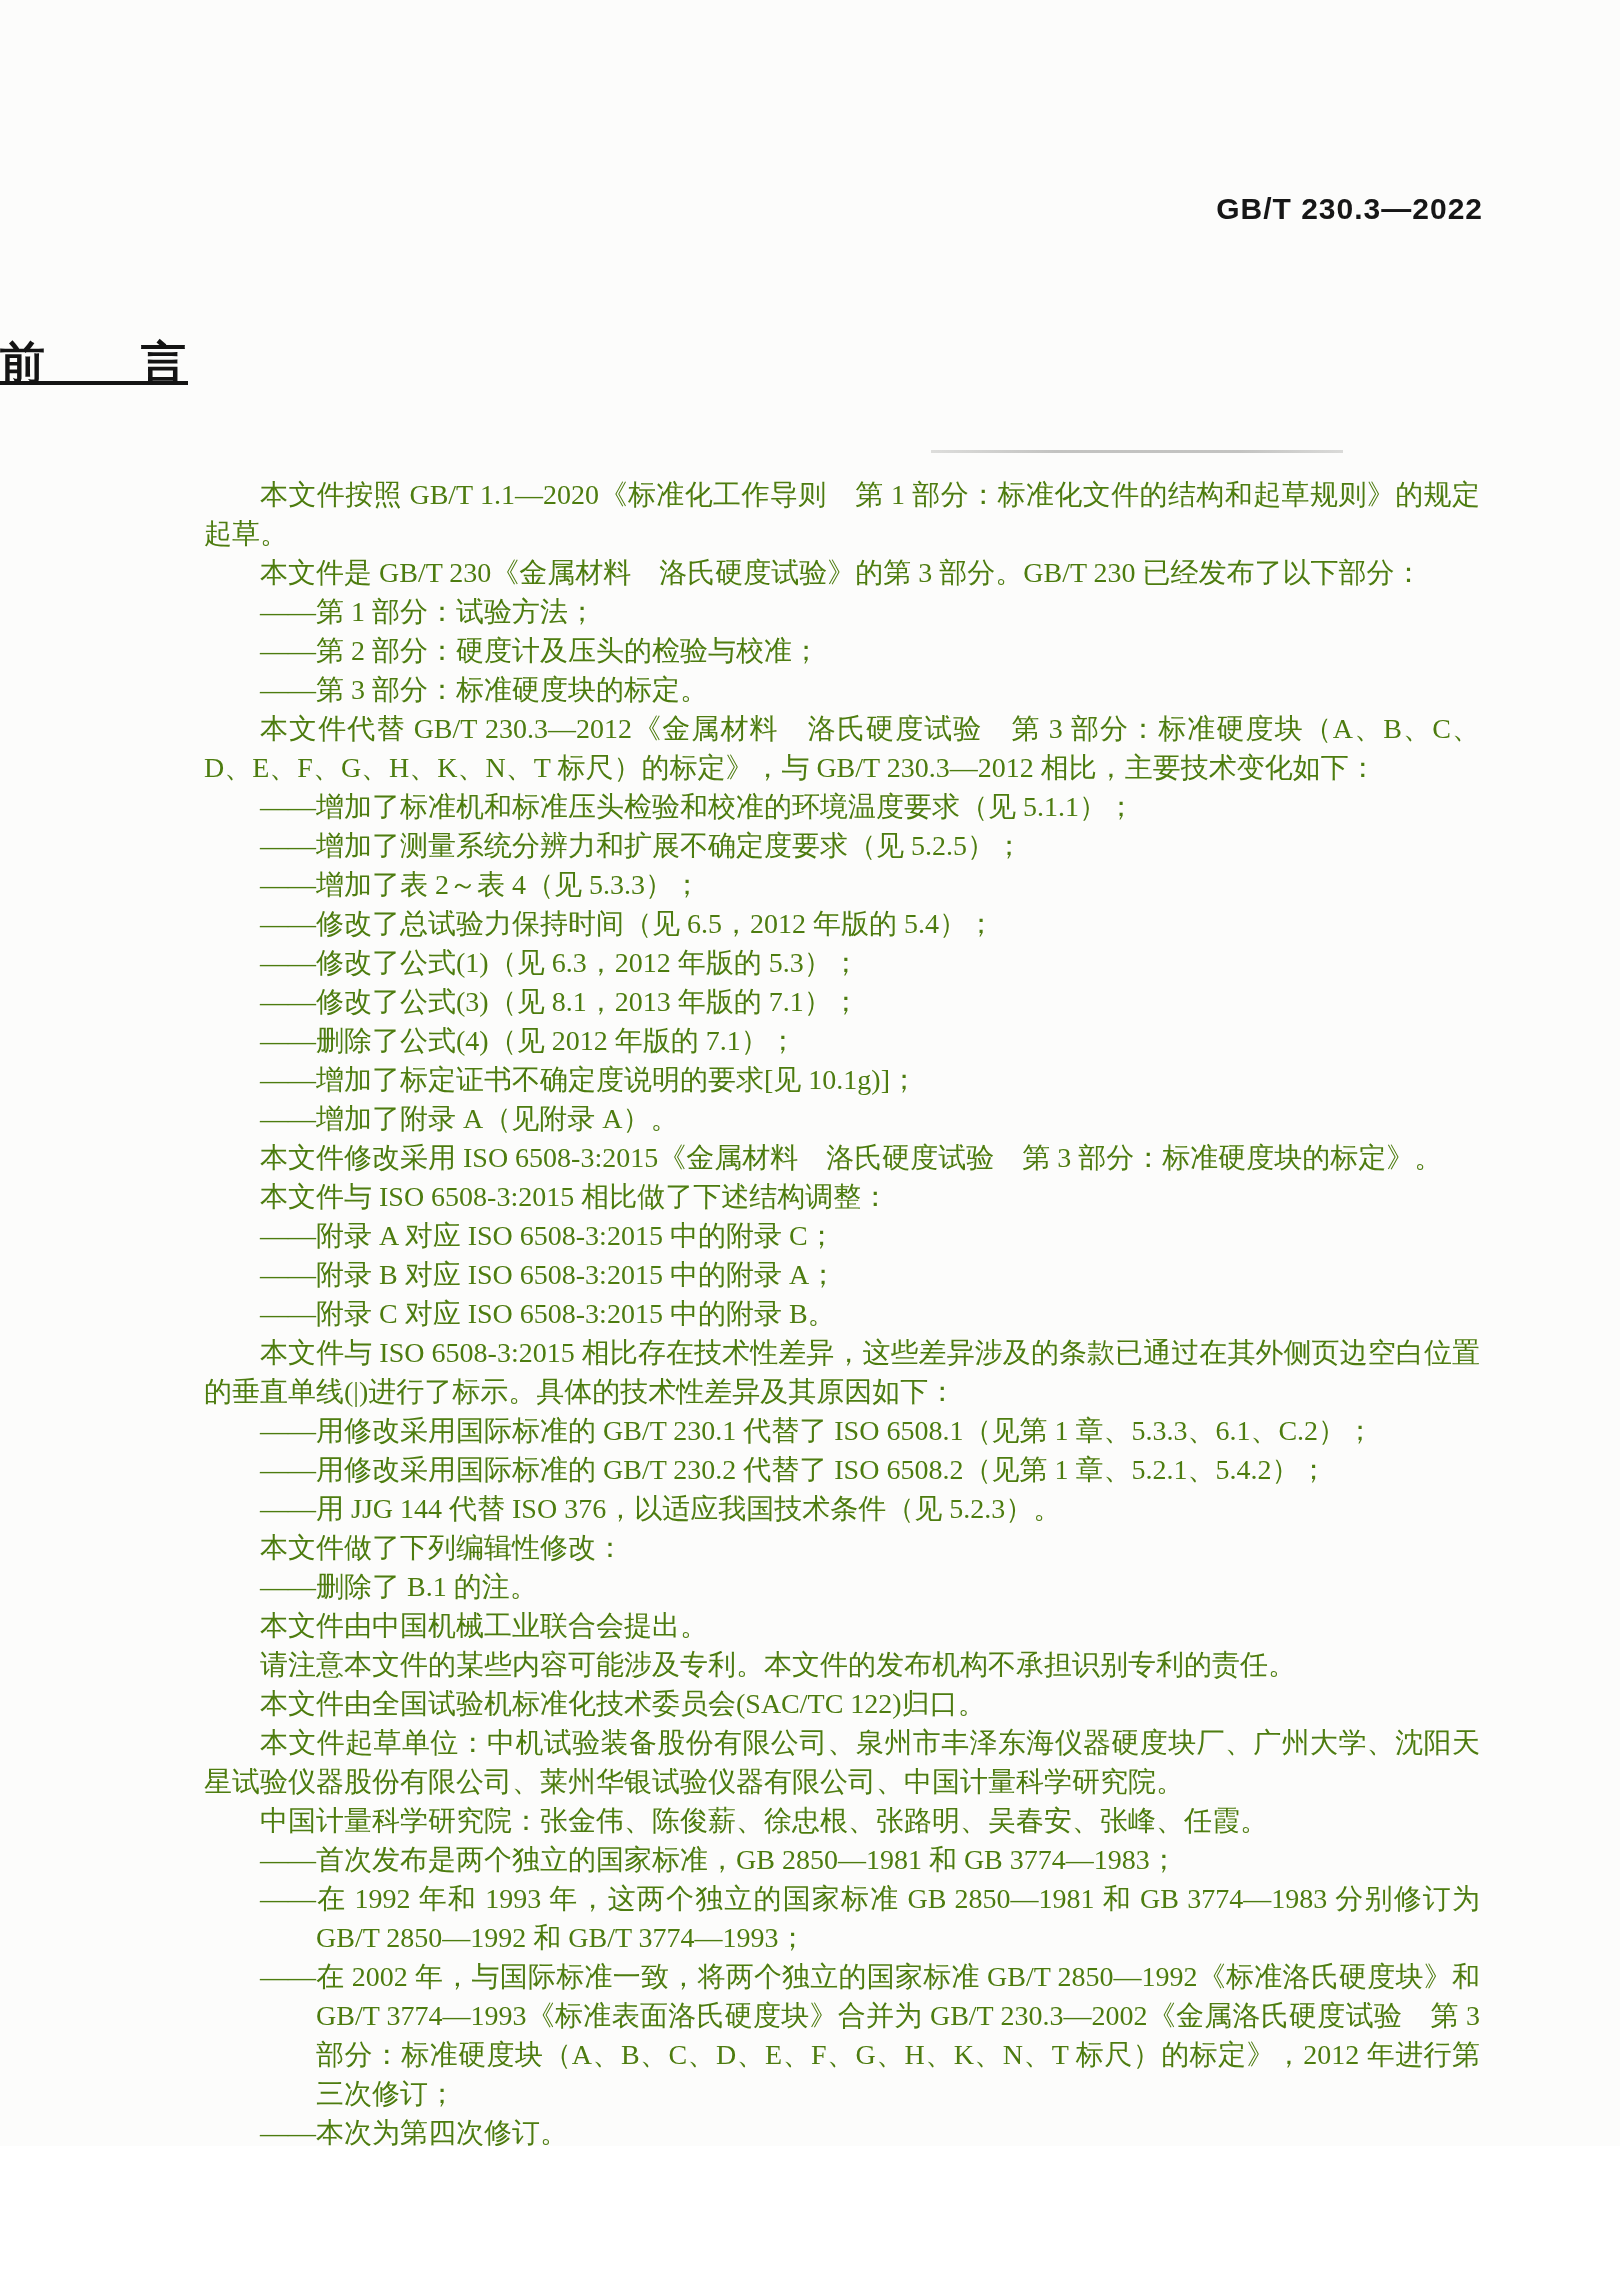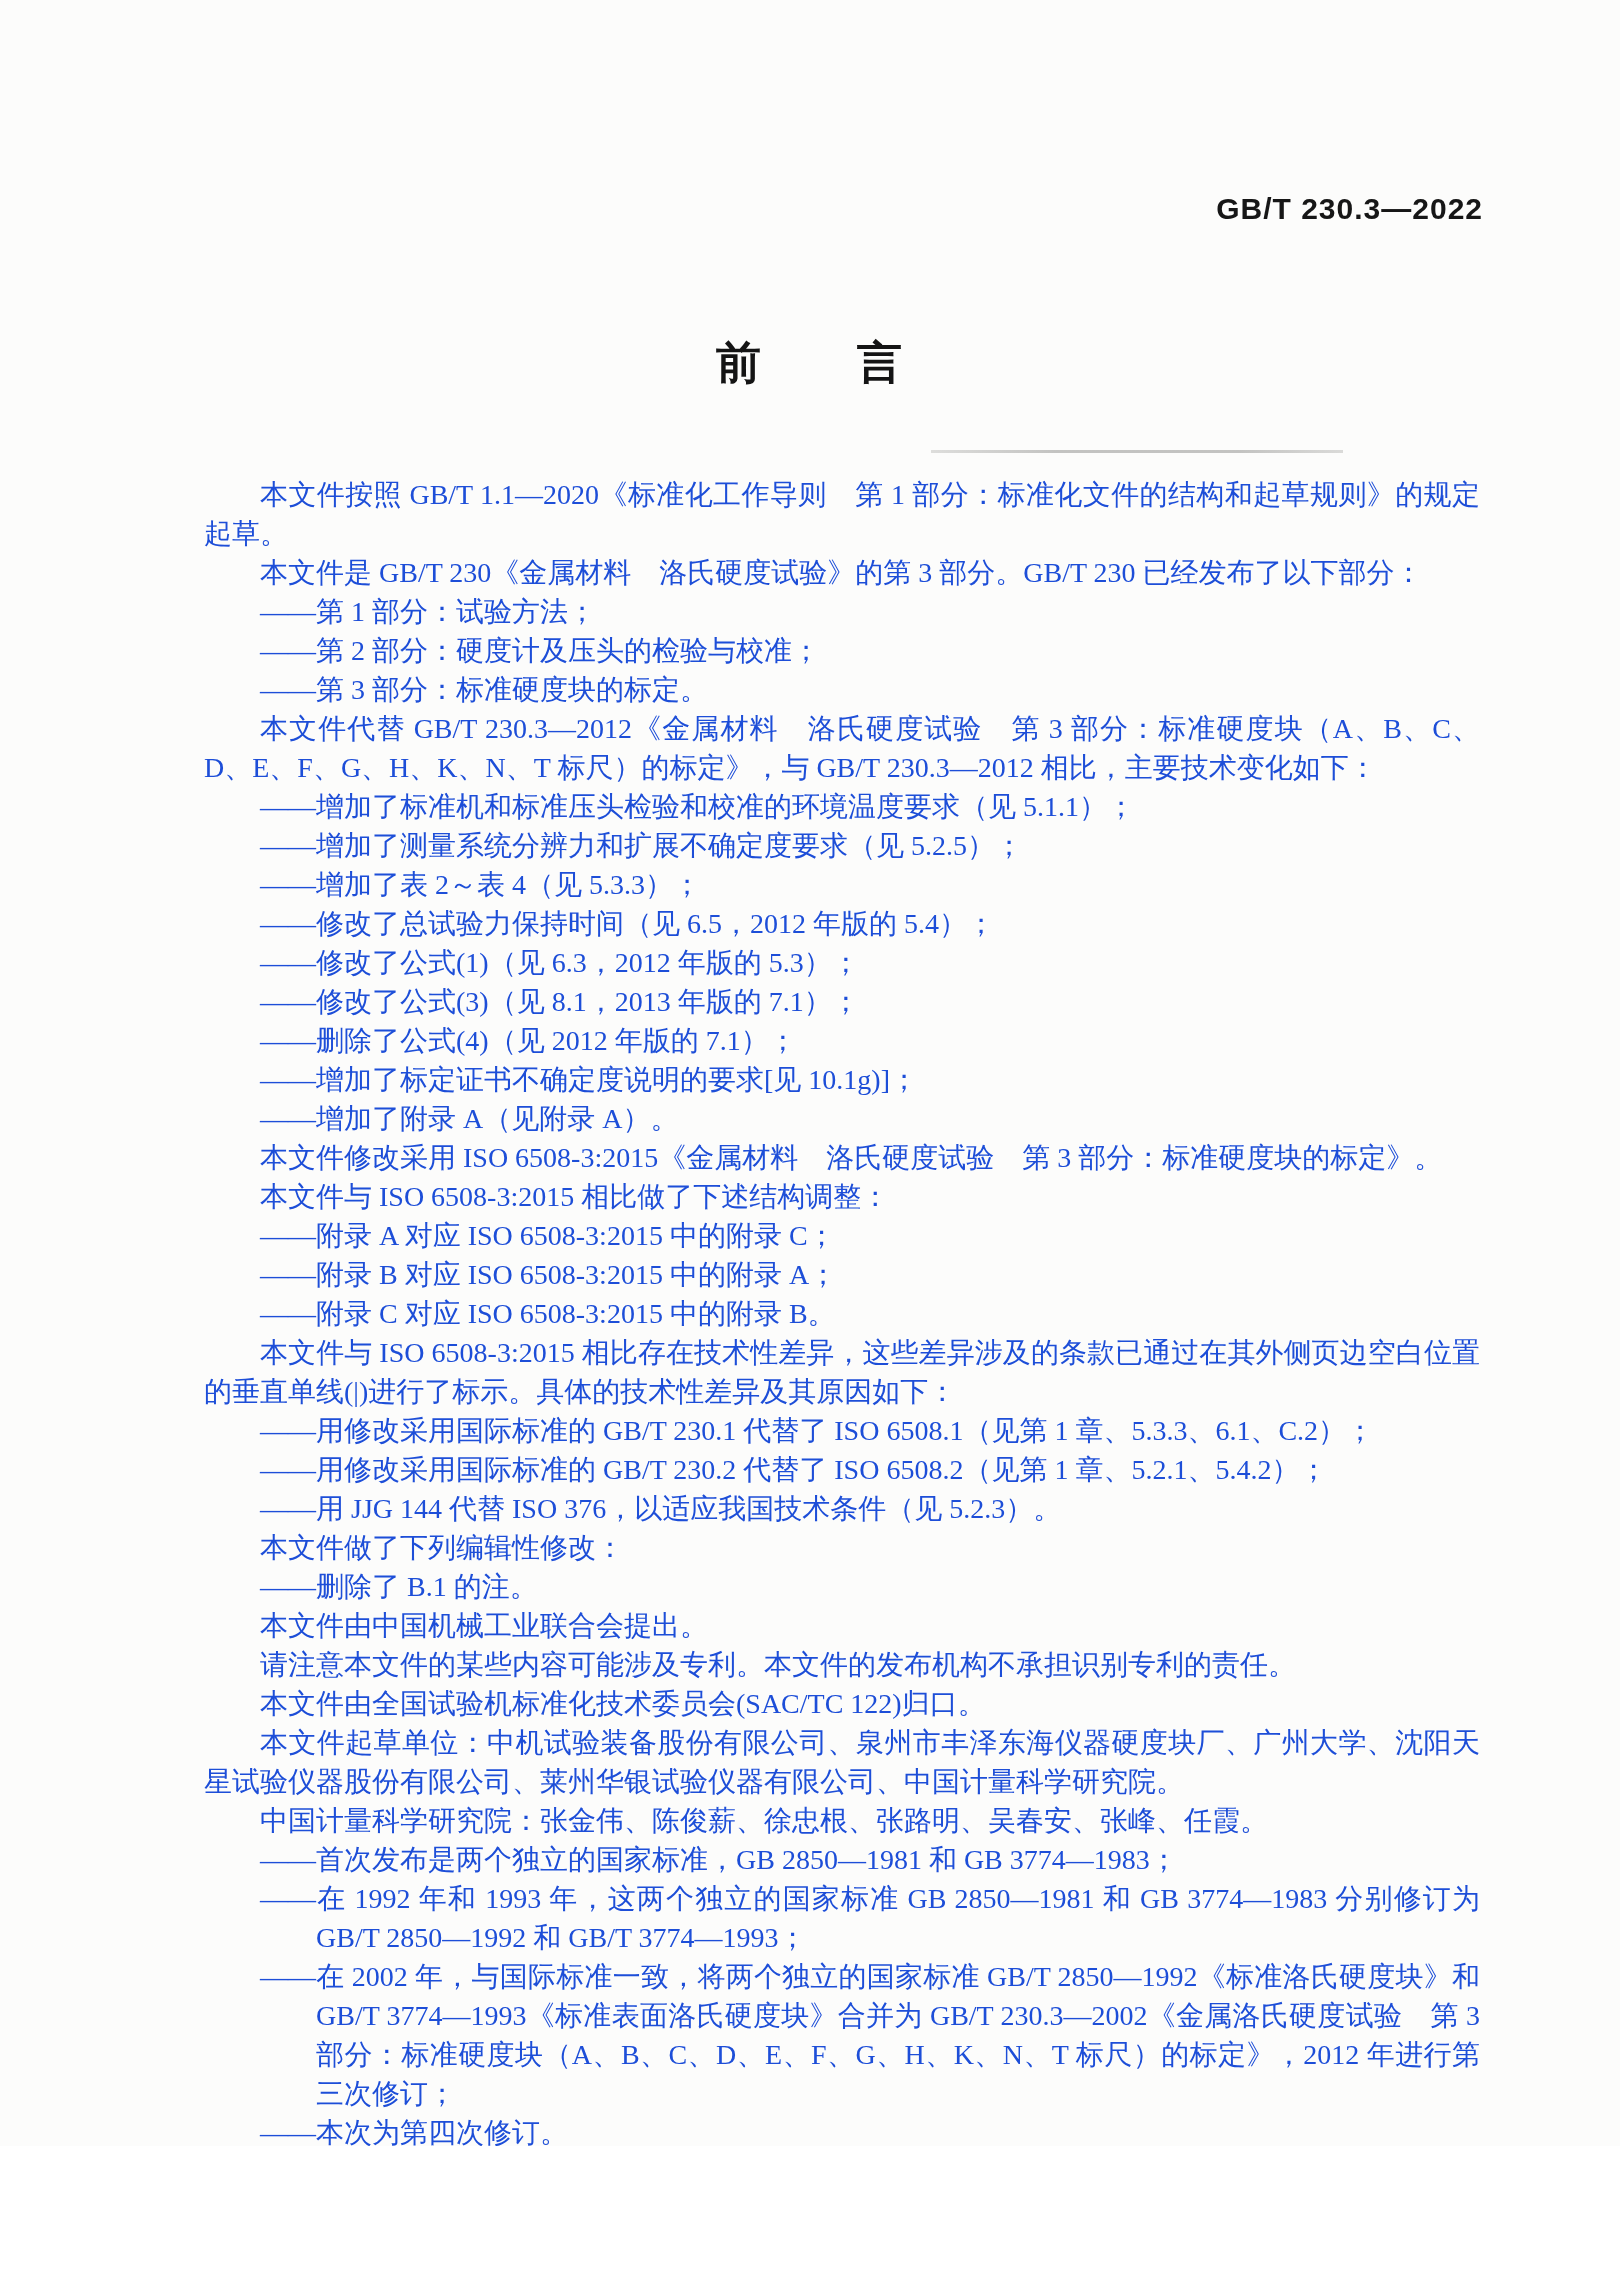--- a/index.html
+++ b/index.html
@@ -24,44 +24,45 @@
     font-weight: bold;
     letter-spacing: 1px;
     color: #161616;
     font-family: "Liberation Sans", "DejaVu Sans", sans-serif;
   }
   .fw-title {
     position: absolute;
     top: 333px;
     left: 0;
     width: 100%;
-    text-align: center;
+    text-align: left;
     font-size: 45px;
     font-weight: bold;
     color: #141414;
     letter-spacing: 2px;
+    text-decoration: underline;
   }
   .title-rule {
     position: absolute;
     top: 450px;
     left: 931px;
     width: 412px;
     height: 2.9px;
     background: linear-gradient(to right, #d8d8d6, #b9b9b7 30%, #b9b9b7 75%, #d4d4d2);
     opacity: 0.85;
   }
   .body-text {
     position: absolute;
     top: 475px;
     left: 204px;
     width: 1276px;
     font-size: 28px;
     line-height: 39px;
     text-align: justify;
-    color: #1d4ed8;
+    color: #4d7c0f;
   }
   .body-text p {
     margin: 0;
     padding: 0;
   }
   p.para {
     text-indent: 2em;
   }
   p.dash {
     padding-left: 4em;

